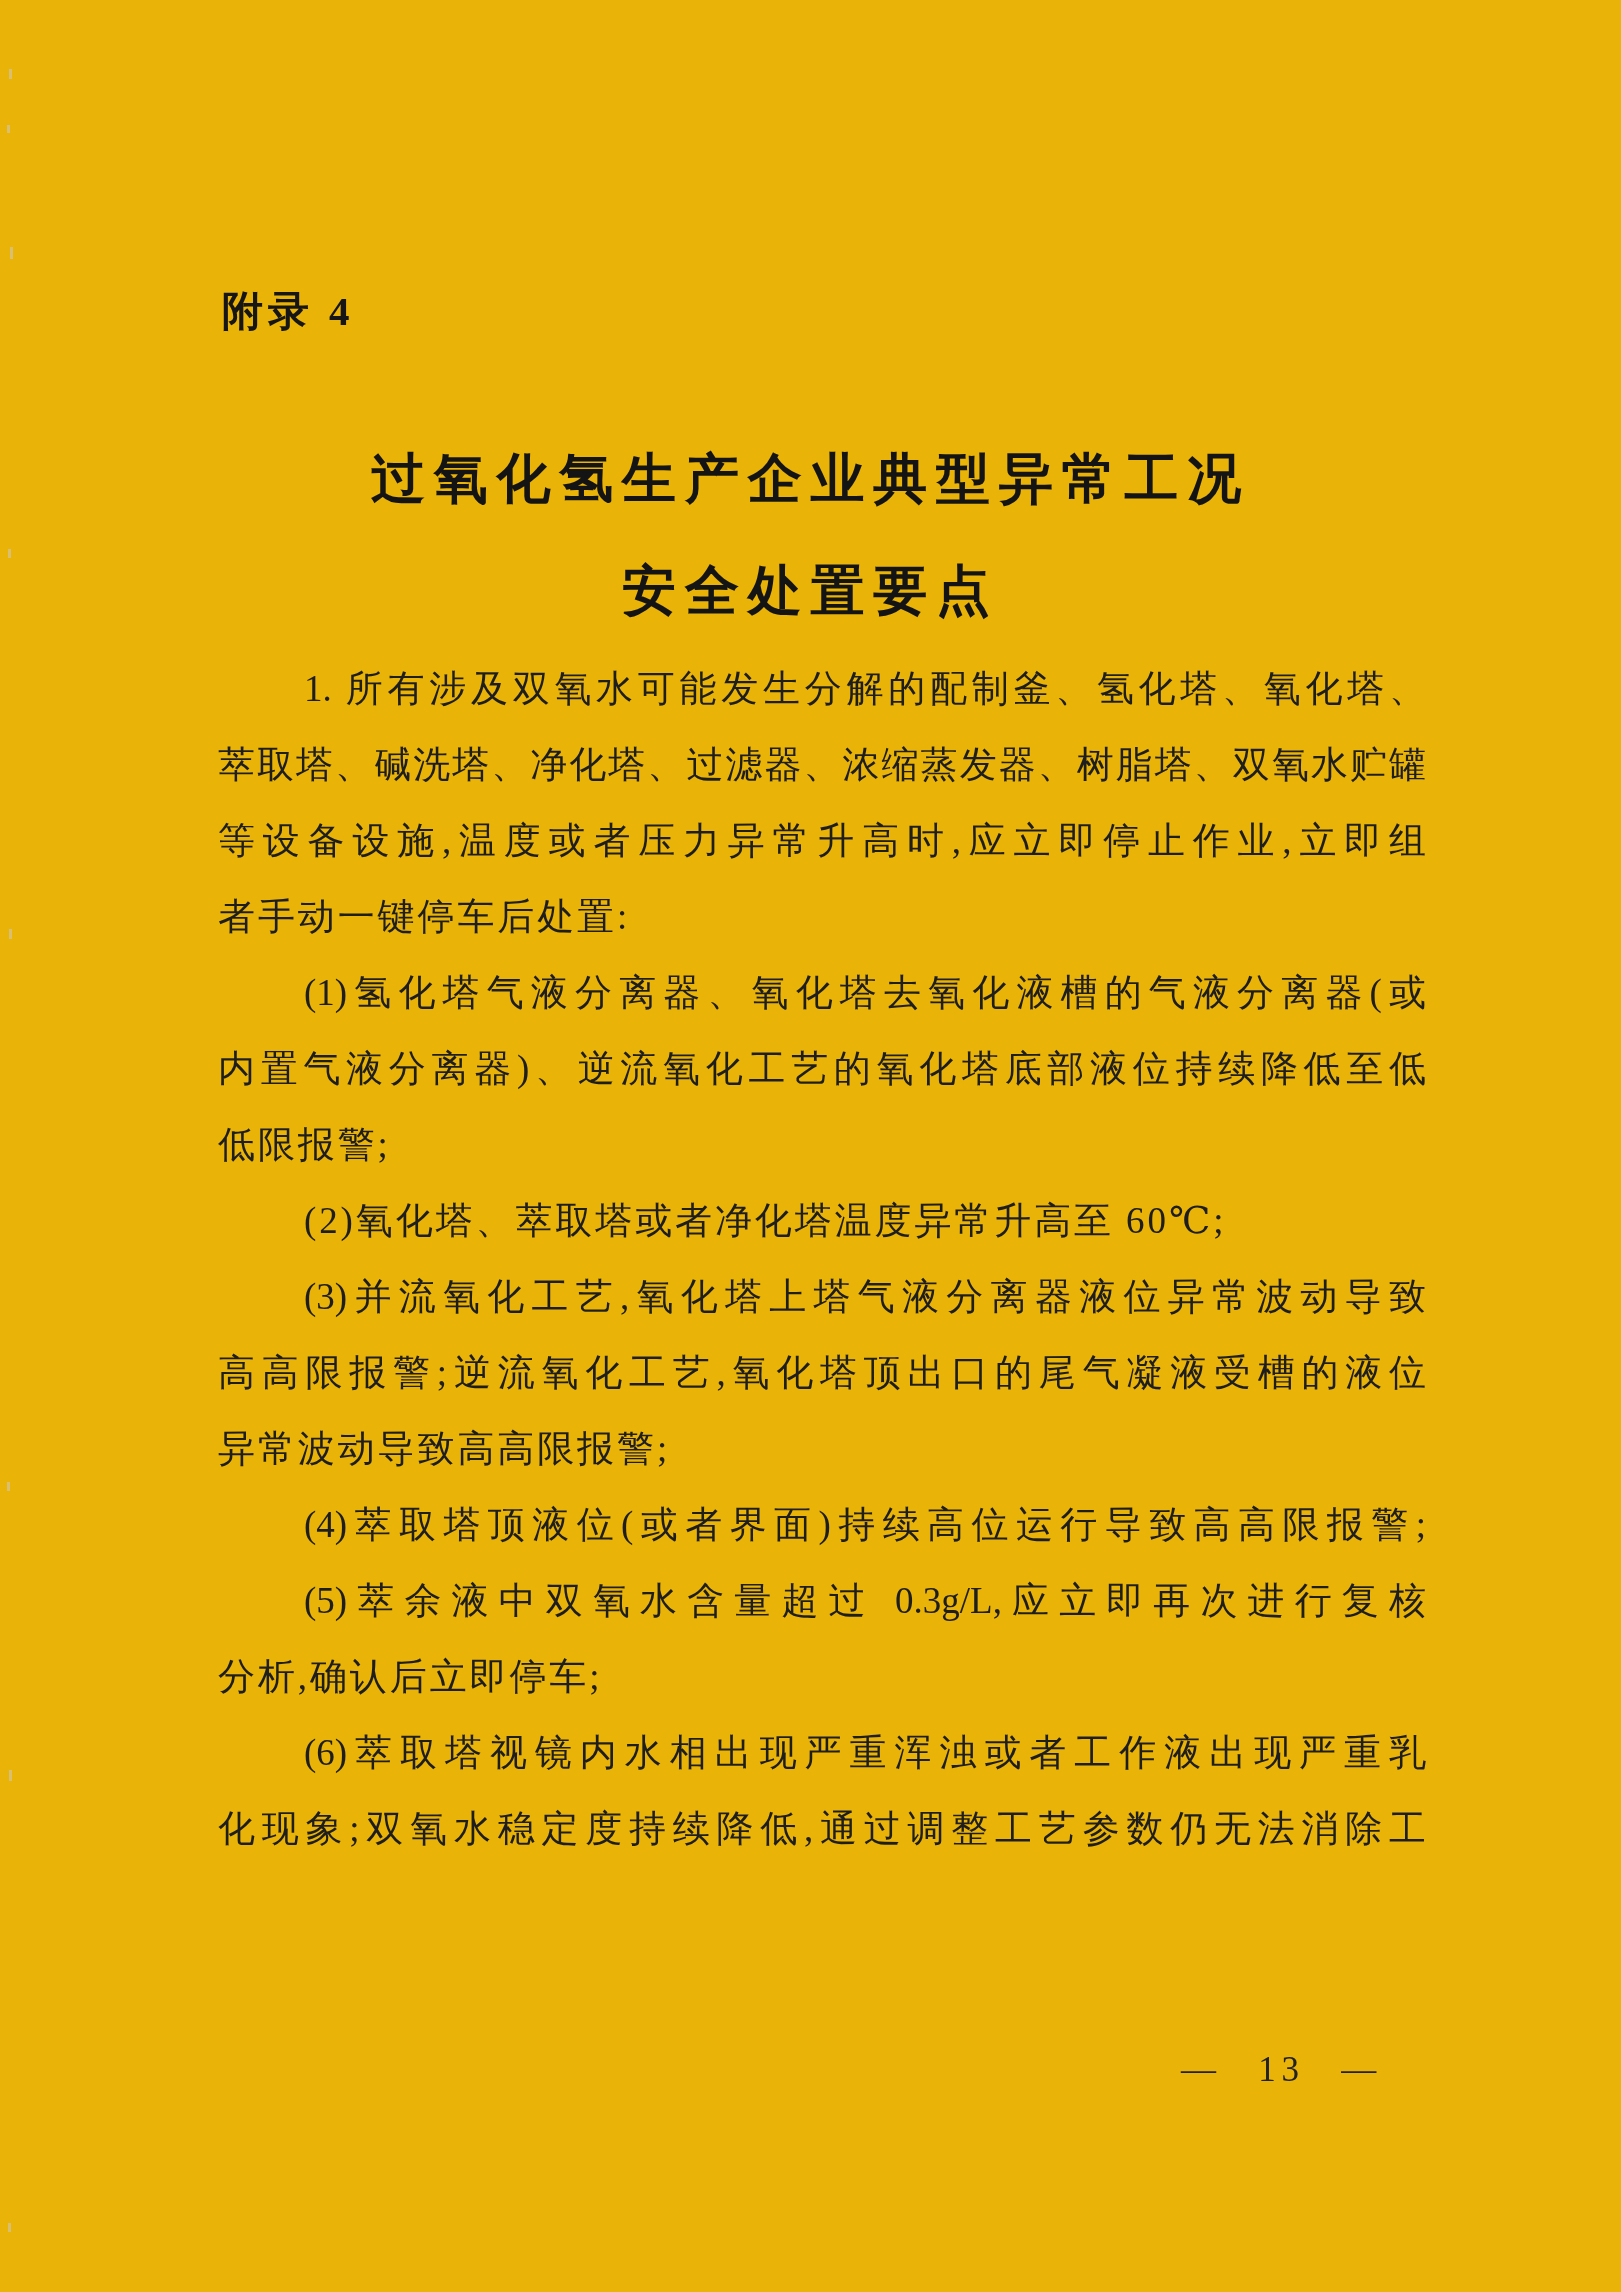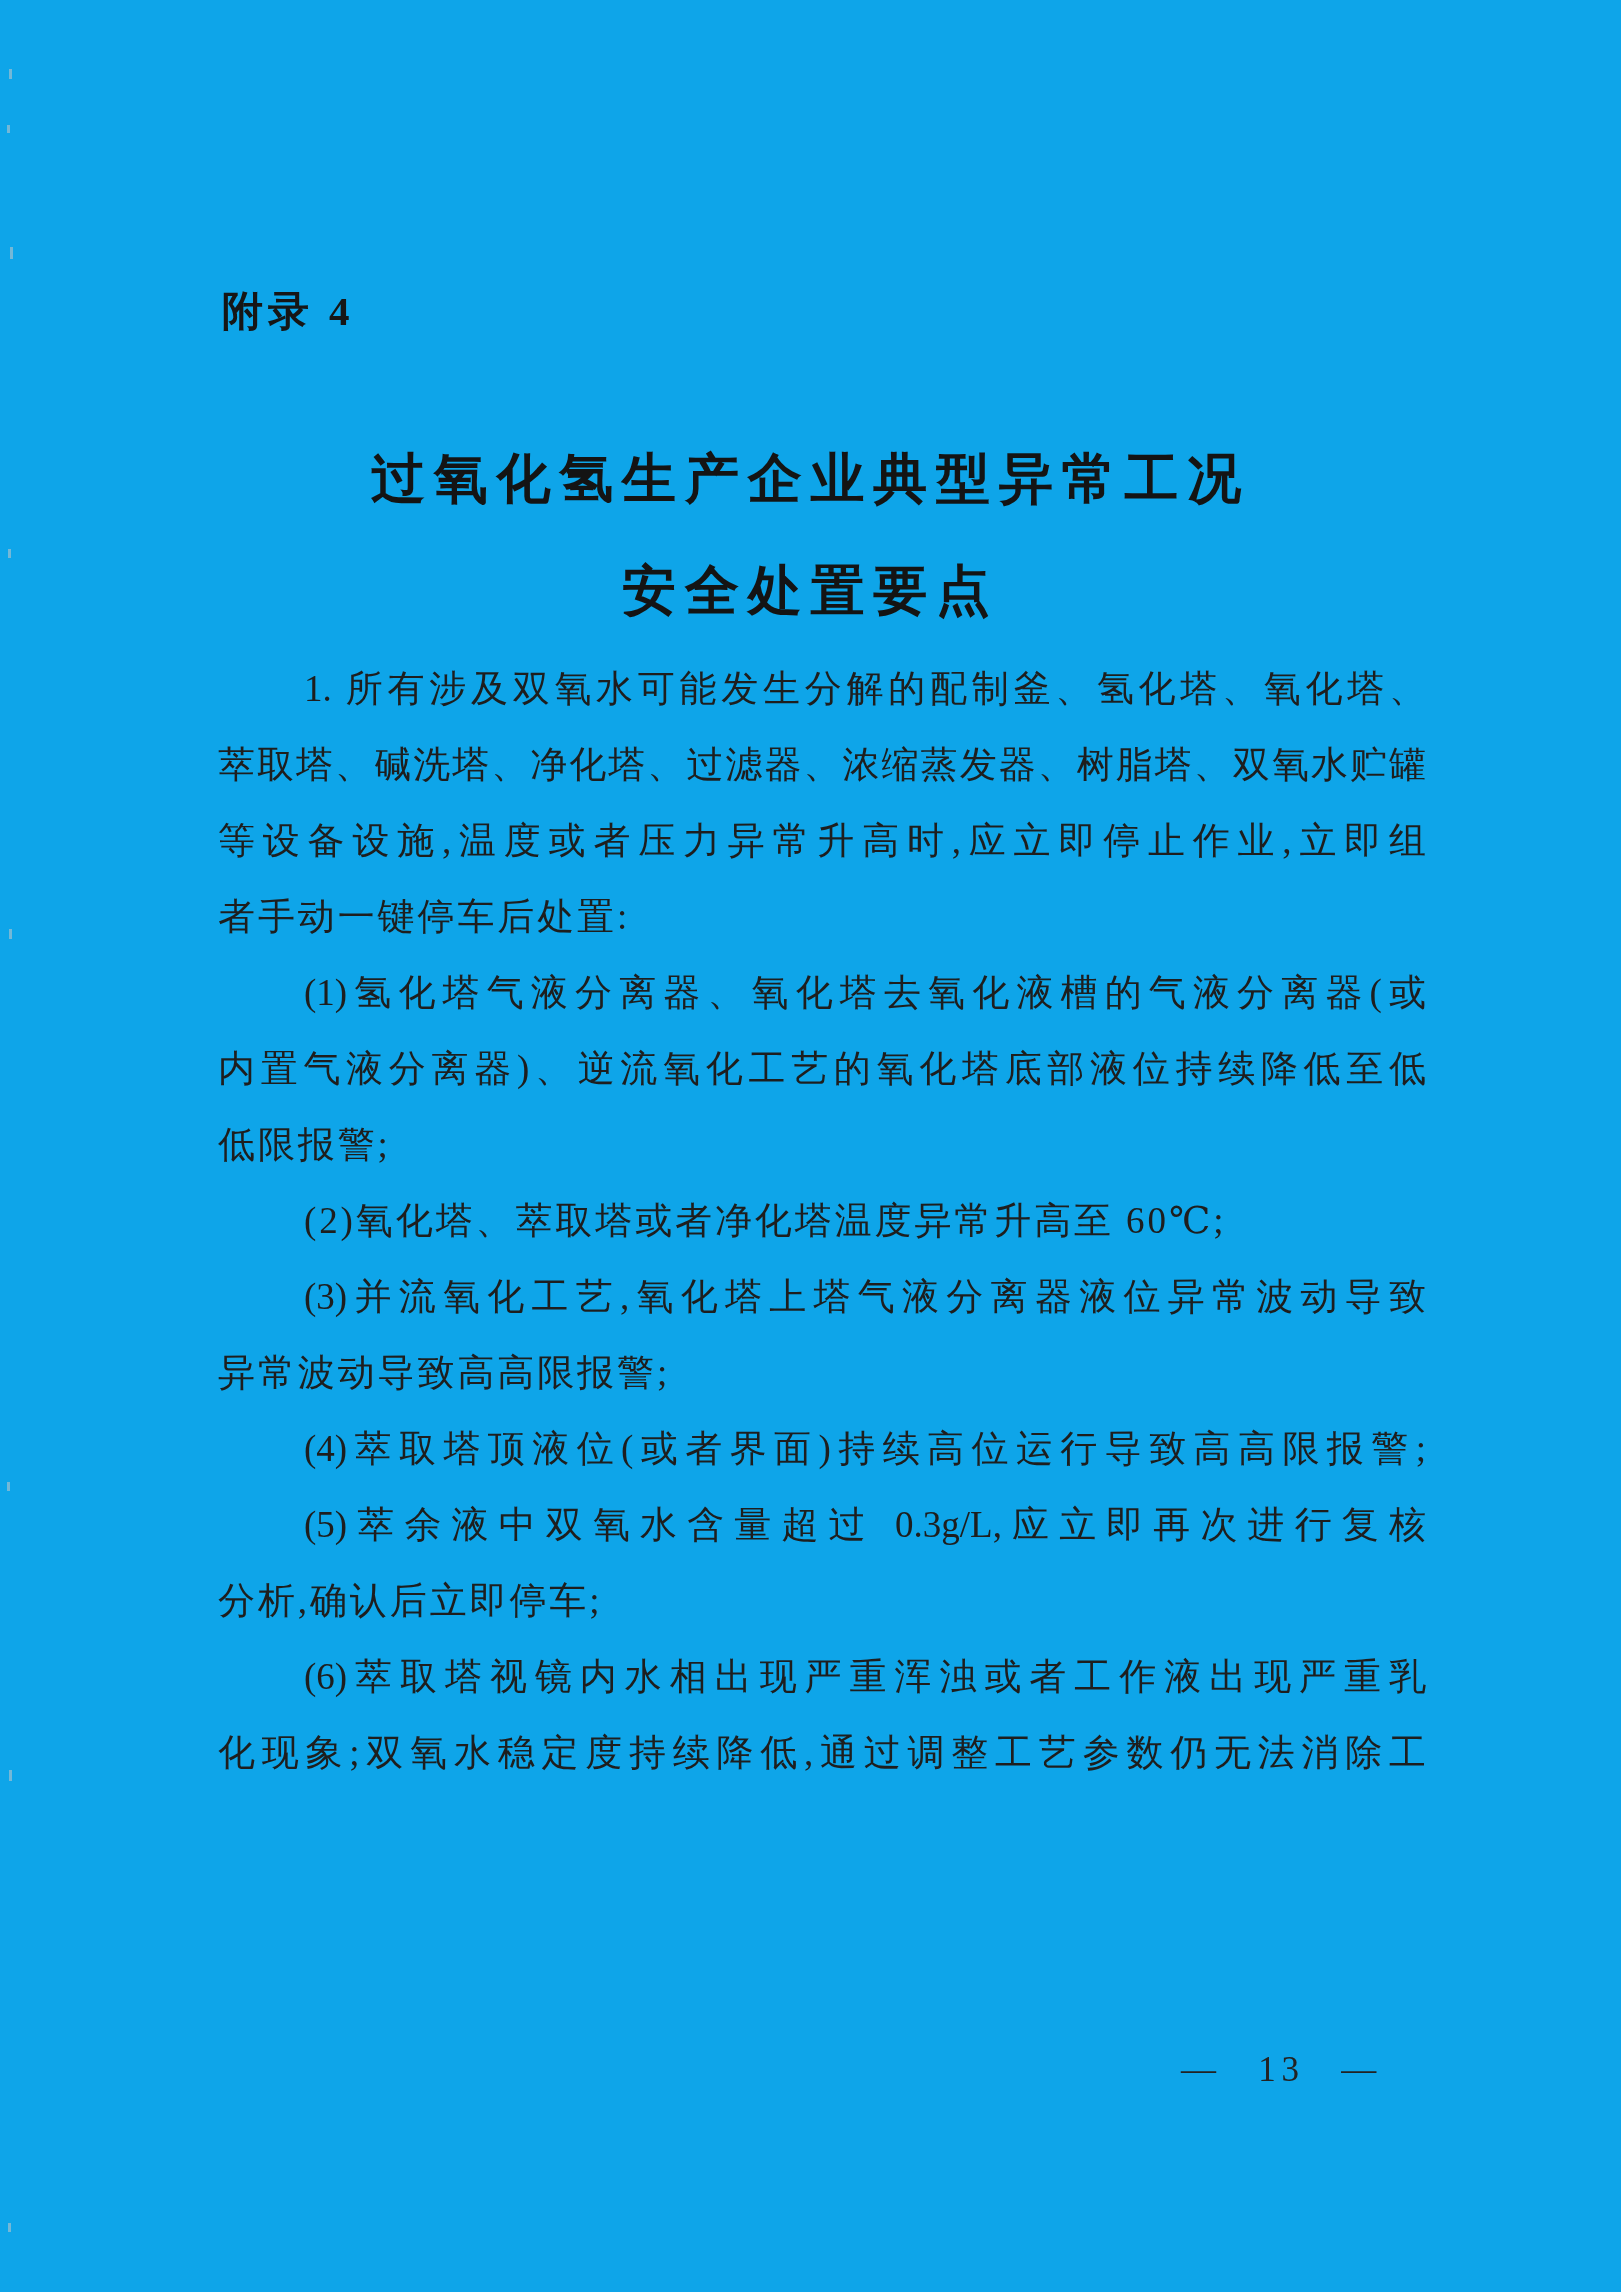--- a/index.html
+++ b/index.html
@@ -1,21 +1,21 @@
 <!DOCTYPE html>
 <html><head>
 <meta charset="utf-8">
 <style>
   html, body { margin: 0; padding: 0; background: #e8e8e8; }
   .page {
     position: relative;
     width: 1621px;
     height: 2293px;
     margin: 0 auto;
-    background: #0ea5e9;
+    background: #eab308;
     overflow: hidden;
     font-family: "Liberation Serif", "DejaVu Serif", serif;
     color: #1d1d1d;
   }
 
   
   .appendix {
     position: absolute;
     left: 222px;
     top: 284px;
@@ -104,20 +104,21 @@
   <div class="body-col">
     <div class="ln indent just">1. 所有涉及双氧水可能发生分解的配制釜、氢化塔、氧化塔、</div>
     <div class="ln just">萃取塔、碱洗塔、净化塔、过滤器、浓缩蒸发器、树脂塔、双氧水贮罐</div>
     <div class="ln just">等设备设施,温度或者压力异常升高时,应立即停止作业,立即组</div>
     <div class="ln">者手动一键停车后处置:</div>
     <div class="ln indent just">(1)氢化塔气液分离器、氧化塔去氧化液槽的气液分离器(或</div>
     <div class="ln just">内置气液分离器)、逆流氧化工艺的氧化塔底部液位持续降低至低</div>
     <div class="ln">低限报警;</div>
     <div class="ln indent">(2)氧化塔、萃取塔或者净化塔温度异常升高至 60℃;</div>
     <div class="ln indent just">(3)并流氧化工艺,氧化塔上塔气液分离器液位异常波动导致</div>
+    <div class="ln just">高高限报警;逆流氧化工艺,氧化塔顶出口的尾气凝液受槽的液位</div>
     <div class="ln">异常波动导致高高限报警;</div>
     <div class="ln indent just">(4)萃取塔顶液位(或者界面)持续高位运行导致高高限报警;</div>
     <div class="ln indent just">(5)萃余液中双氧水含量超过 0.3g/L,应立即再次进行复核</div>
     <div class="ln">分析,确认后立即停车;</div>
     <div class="ln indent just">(6)萃取塔视镜内水相出现严重浑浊或者工作液出现严重乳</div>
     <div class="ln just">化现象;双氧水稳定度持续降低,通过调整工艺参数仍无法消除工</div>
   </div>
 
   <div class="page-num">— 13 —</div>
 

